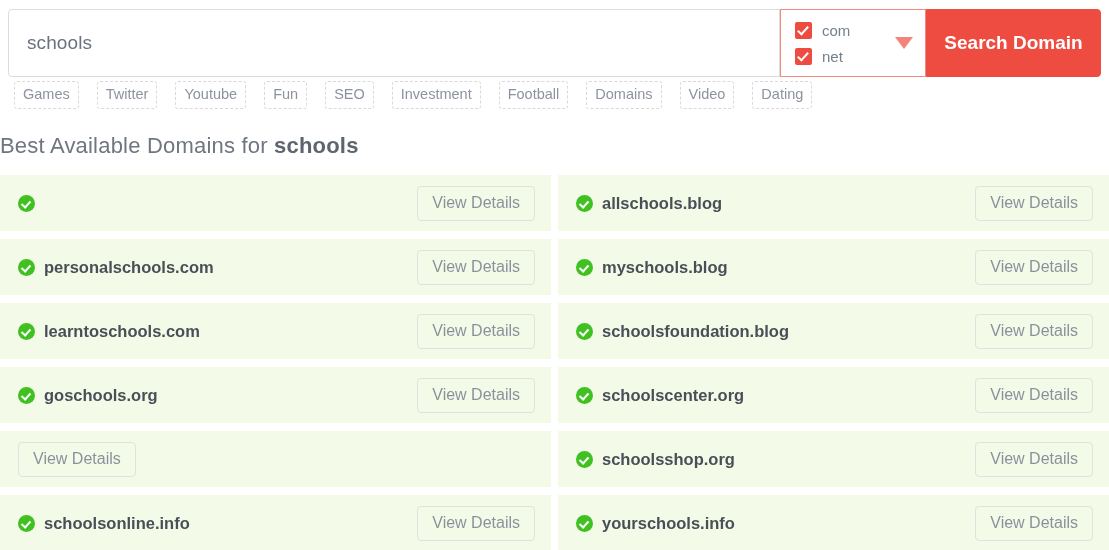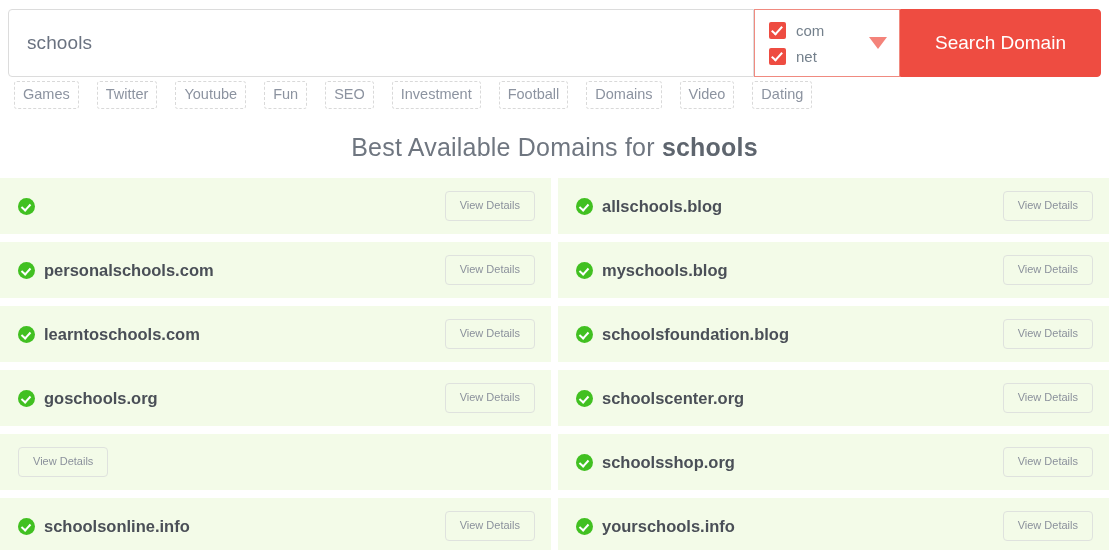--- a/index.html
+++ b/index.html
@@ -100,34 +100,35 @@
     top: 50%;
     transform: translateY(-50%);
     width: 0;
     height: 0;
     border-left: 9px solid transparent;
     border-right: 9px solid transparent;
     border-top: 12px solid #f4837a;
   }
 
   .search-btn {
-    width: 201px;
+    width: 175px;
     flex: 0 0 auto;
     background: #ee4c41;
     border: 1px solid #ee4c41;
     border-radius: 0 4px 4px 0;
     color: #ffffff;
     font-size: 19px;
     font-family: "Liberation Sans", sans-serif;
     cursor: pointer;
     display: flex;
     align-items: center;
     justify-content: center;
     box-sizing: border-box;
     padding: 0;
+    font-weight: bold;
   }
 
   
   .tags {
     display: flex;
     align-items: center;
     gap: 18px;
     margin: 6px 0 0 14px;
     height: 24px;
   }
@@ -139,23 +140,22 @@
     line-height: 1;
     padding: 5px 8px 6px 8px;
     background: transparent;
     cursor: pointer;
     white-space: nowrap;
     font-family: "Liberation Sans", sans-serif;
   }
 
   
   .heading {
-    text-align: center;
     color: #6f7680;
-    font-size: 25px;
+    font-size: 22px;
     font-weight: normal;
     margin: 26px 0 0 0;
     letter-spacing: .2px;
   }
   .heading .kw { font-weight: bold; color: #5e656e; }
 
   
   .results {
     margin-top: 16px;
     display: flex;
@@ -205,21 +205,21 @@
     white-space: nowrap;
     overflow: hidden;
     text-overflow: ellipsis;
   }
   .view-btn {
     flex: 0 0 auto;
     border: 1px solid #dfe2de;
     border-radius: 4px;
     background: transparent;
     color: #8b919c;
-    font-size: 11px;
+    font-size: 16px;
     font-family: "Liberation Sans", sans-serif;
     padding: 8px 14px 9px 14px;
     cursor: pointer;
     line-height: 1;
     white-space: nowrap;
   }
 </style>
 </head>
 <body>
 

